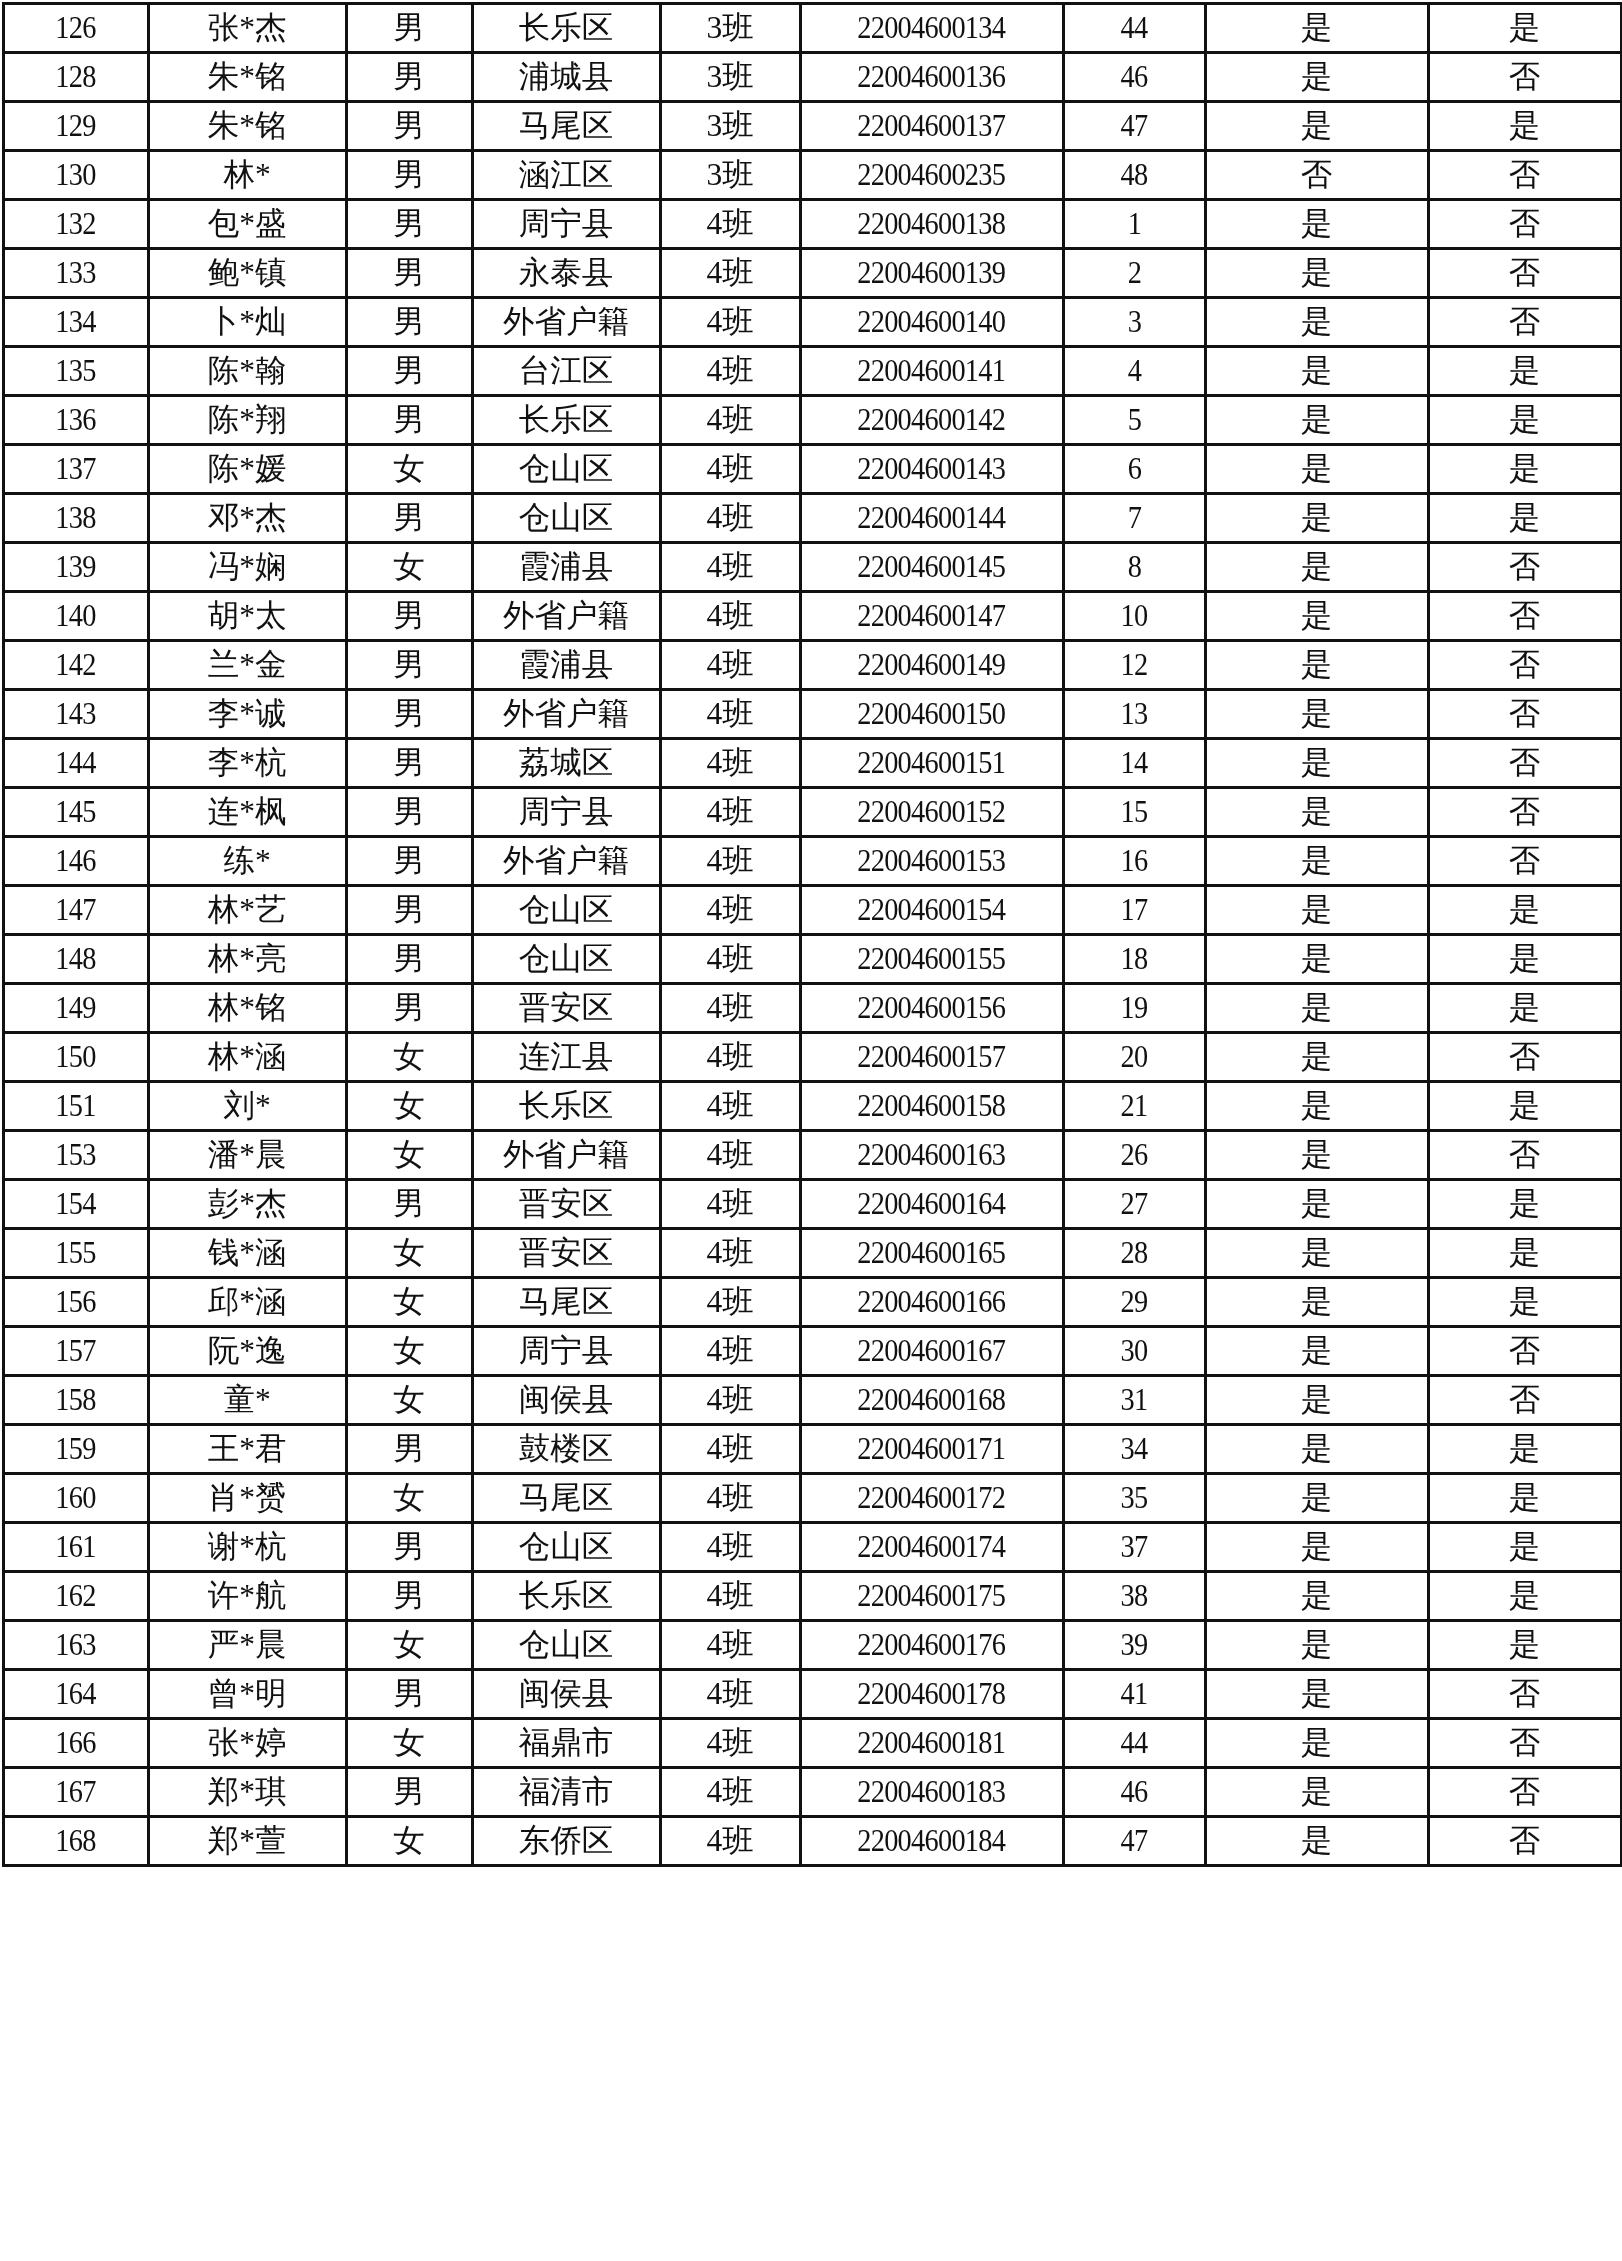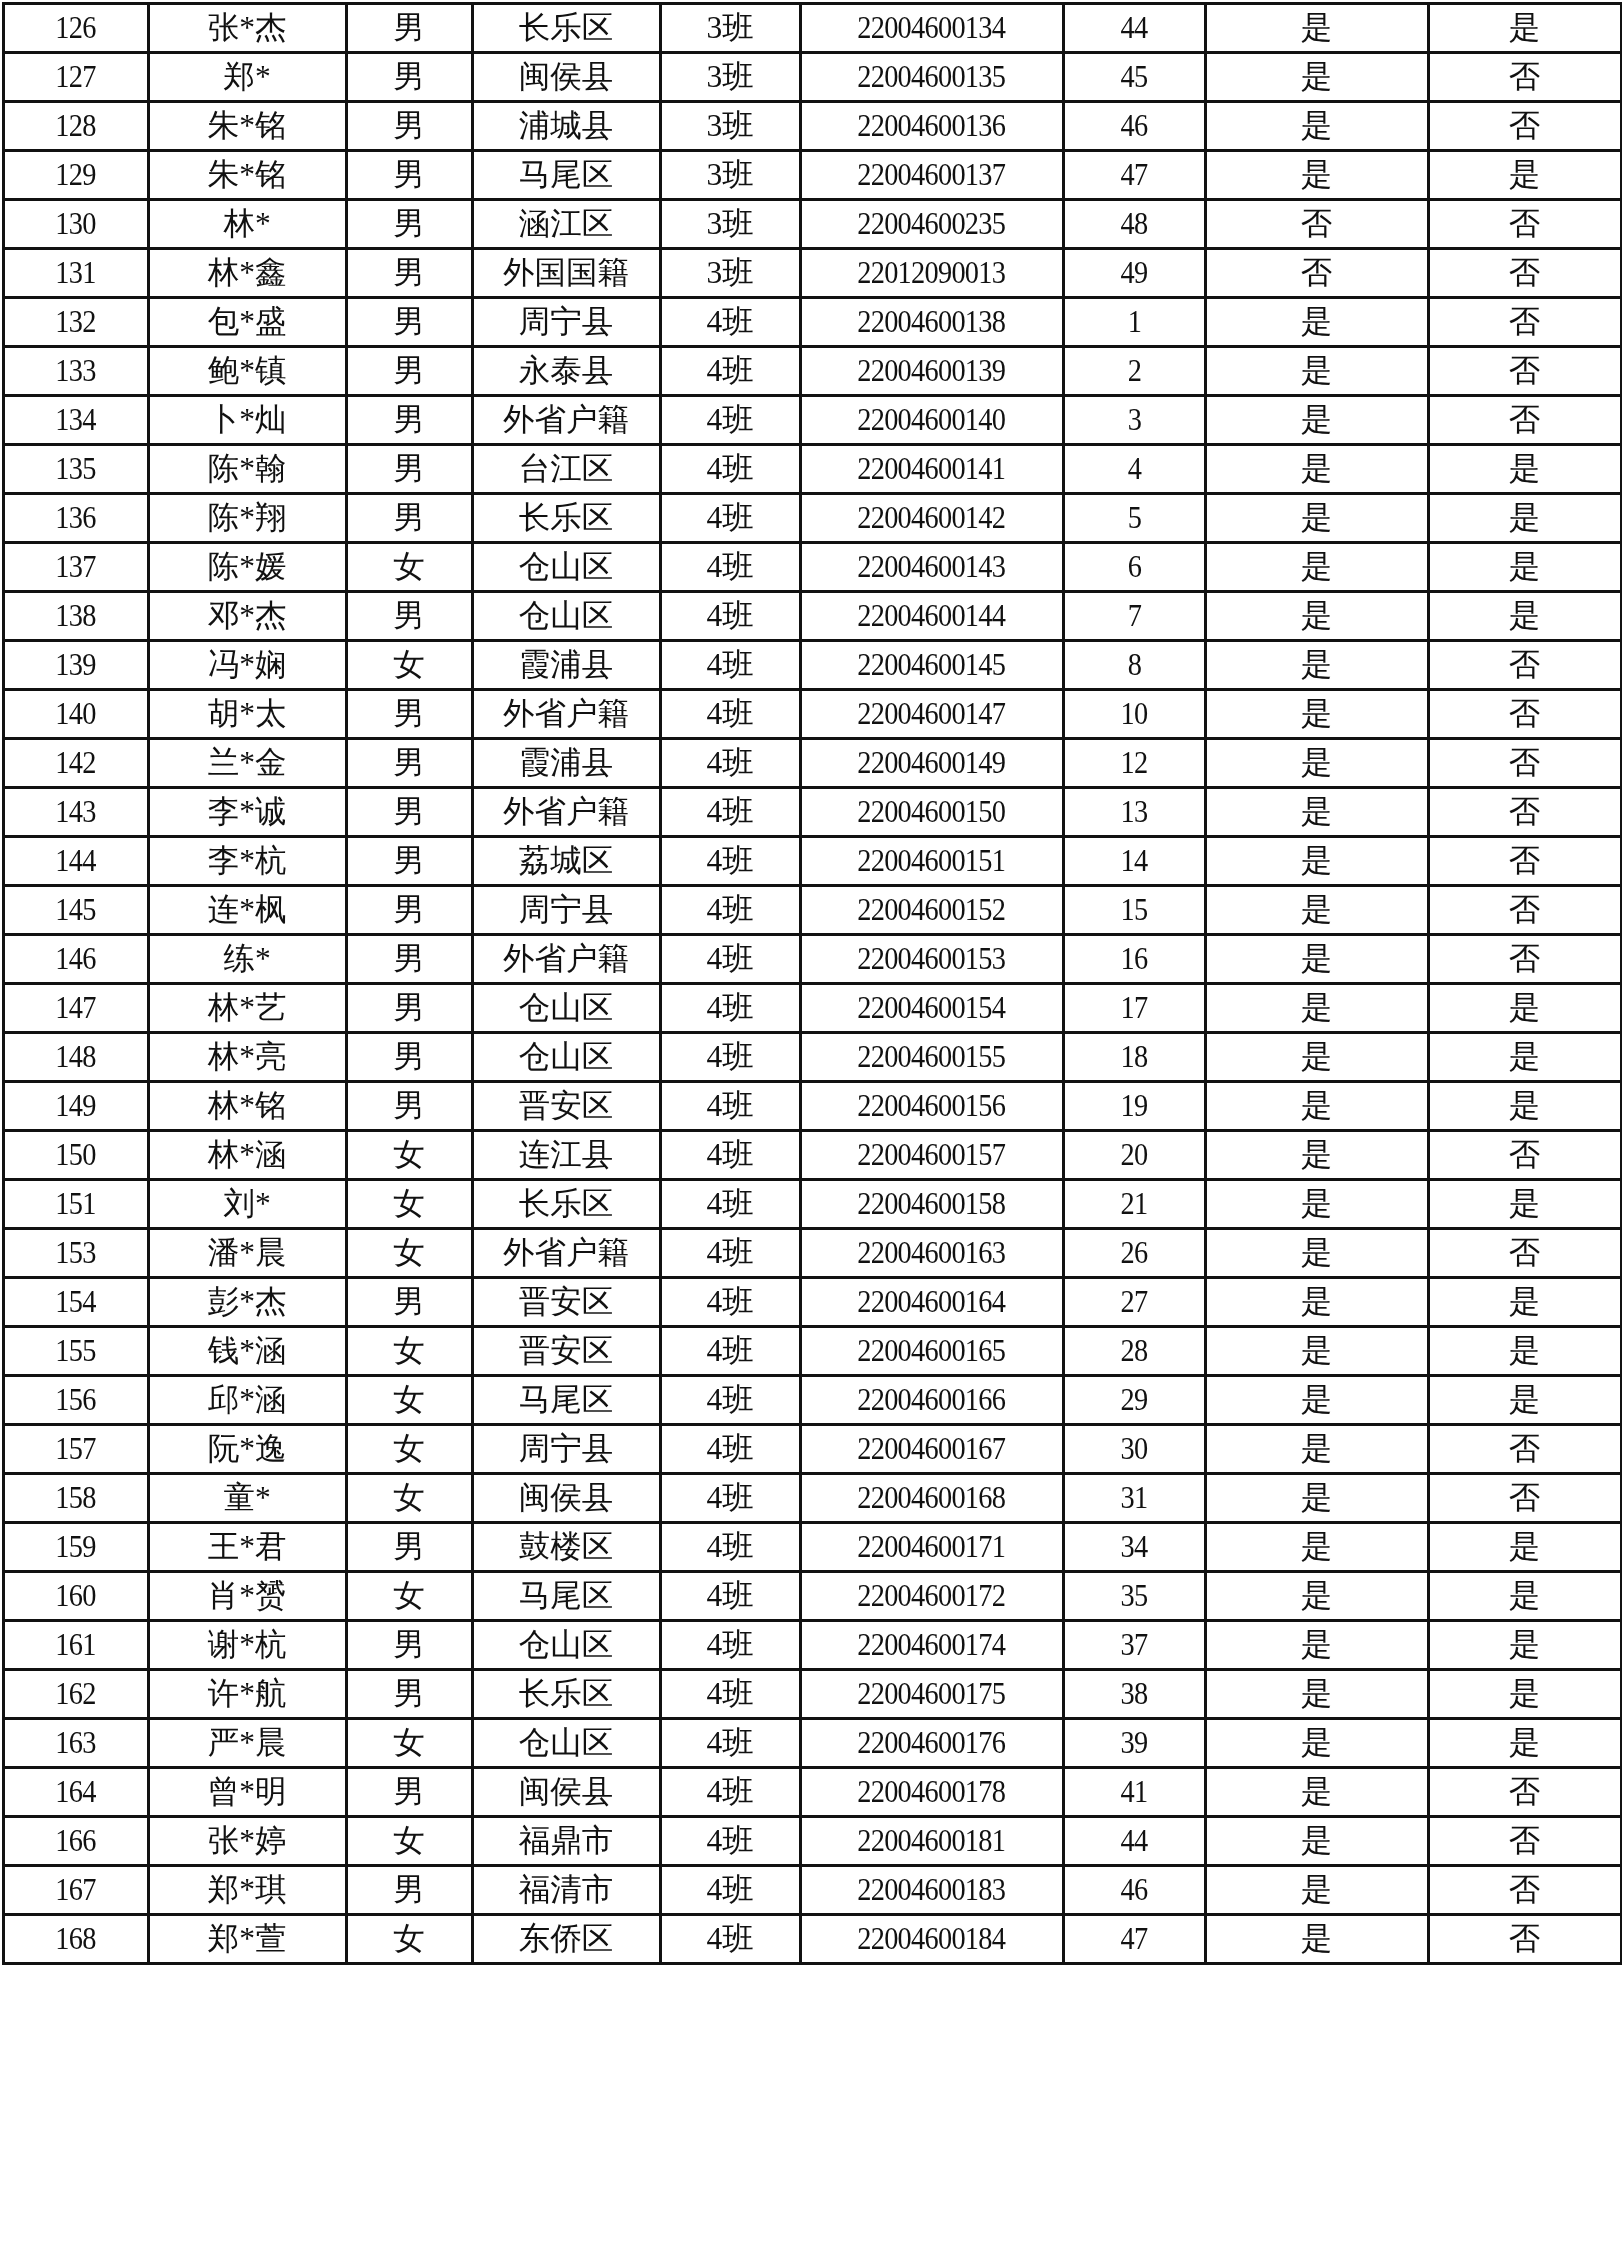--- a/index.html
+++ b/index.html
@@ -56,31 +56,20 @@
           <td><span>张*杰</span></td>
           <td><span>男</span></td>
           <td><span>长乐区</span></td>
           <td><span>3班</span></td>
           <td><span class="num">22004600134</span></td>
           <td><span class="num">44</span></td>
           <td><span>是</span></td>
           <td><span>是</span></td>
         </tr>
         <tr>
-          <td><span class="num">127</span></td>
-          <td><span>郑*</span></td>
-          <td><span>男</span></td>
-          <td><span>闽侯县</span></td>
-          <td><span>3班</span></td>
-          <td><span class="num">22004600135</span></td>
-          <td><span class="num">45</span></td>
-          <td><span>是</span></td>
-          <td><span>否</span></td>
-        </tr>
-        <tr>
           <td><span class="num">128</span></td>
           <td><span>朱*铭</span></td>
           <td><span>男</span></td>
           <td><span>浦城县</span></td>
           <td><span>3班</span></td>
           <td><span class="num">22004600136</span></td>
           <td><span class="num">46</span></td>
           <td><span>是</span></td>
           <td><span>否</span></td>
         </tr>
@@ -96,31 +85,20 @@
           <td><span>是</span></td>
         </tr>
         <tr>
           <td><span class="num">130</span></td>
           <td><span>林*</span></td>
           <td><span>男</span></td>
           <td><span>涵江区</span></td>
           <td><span>3班</span></td>
           <td><span class="num">22004600235</span></td>
           <td><span class="num">48</span></td>
-          <td><span>否</span></td>
-          <td><span>否</span></td>
-        </tr>
-        <tr>
-          <td><span class="num">131</span></td>
-          <td><span>林*鑫</span></td>
-          <td><span>男</span></td>
-          <td><span>外国国籍</span></td>
-          <td><span>3班</span></td>
-          <td><span class="num">22012090013</span></td>
-          <td><span class="num">49</span></td>
           <td><span>否</span></td>
           <td><span>否</span></td>
         </tr>
         <tr>
           <td><span class="num">132</span></td>
           <td><span>包*盛</span></td>
           <td><span>男</span></td>
           <td><span>周宁县</span></td>
           <td><span>4班</span></td>
           <td><span class="num">22004600138</span></td>

